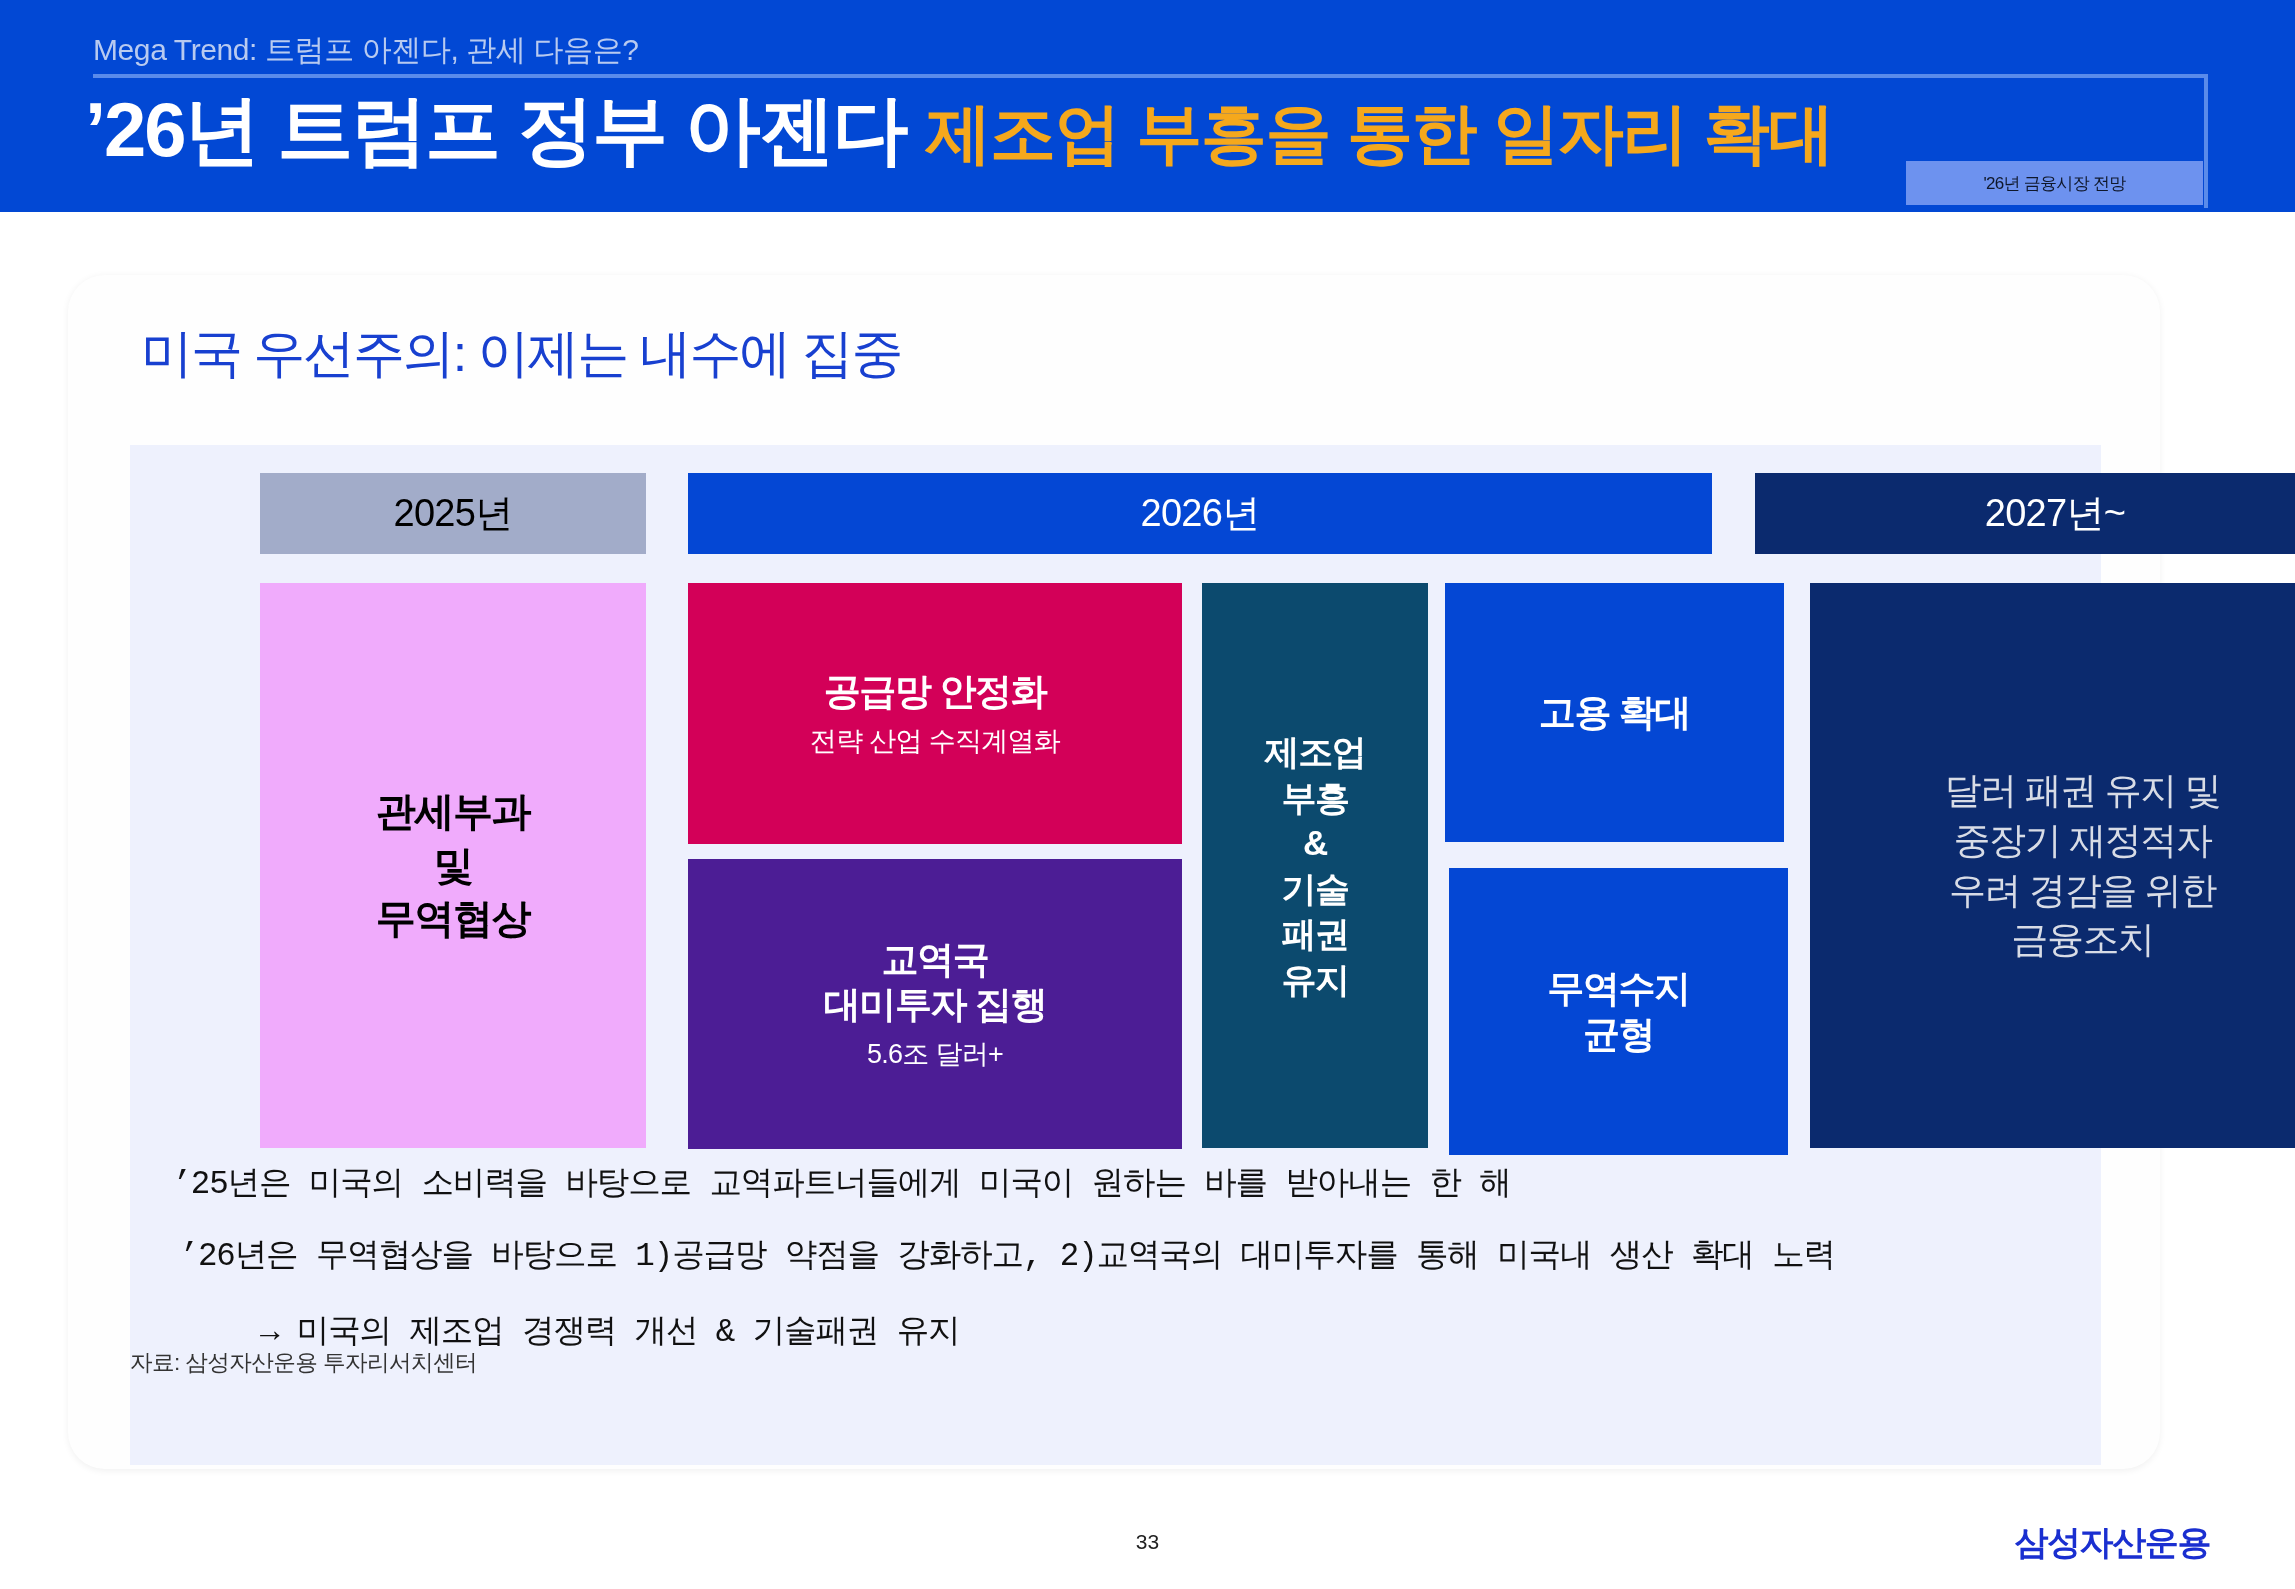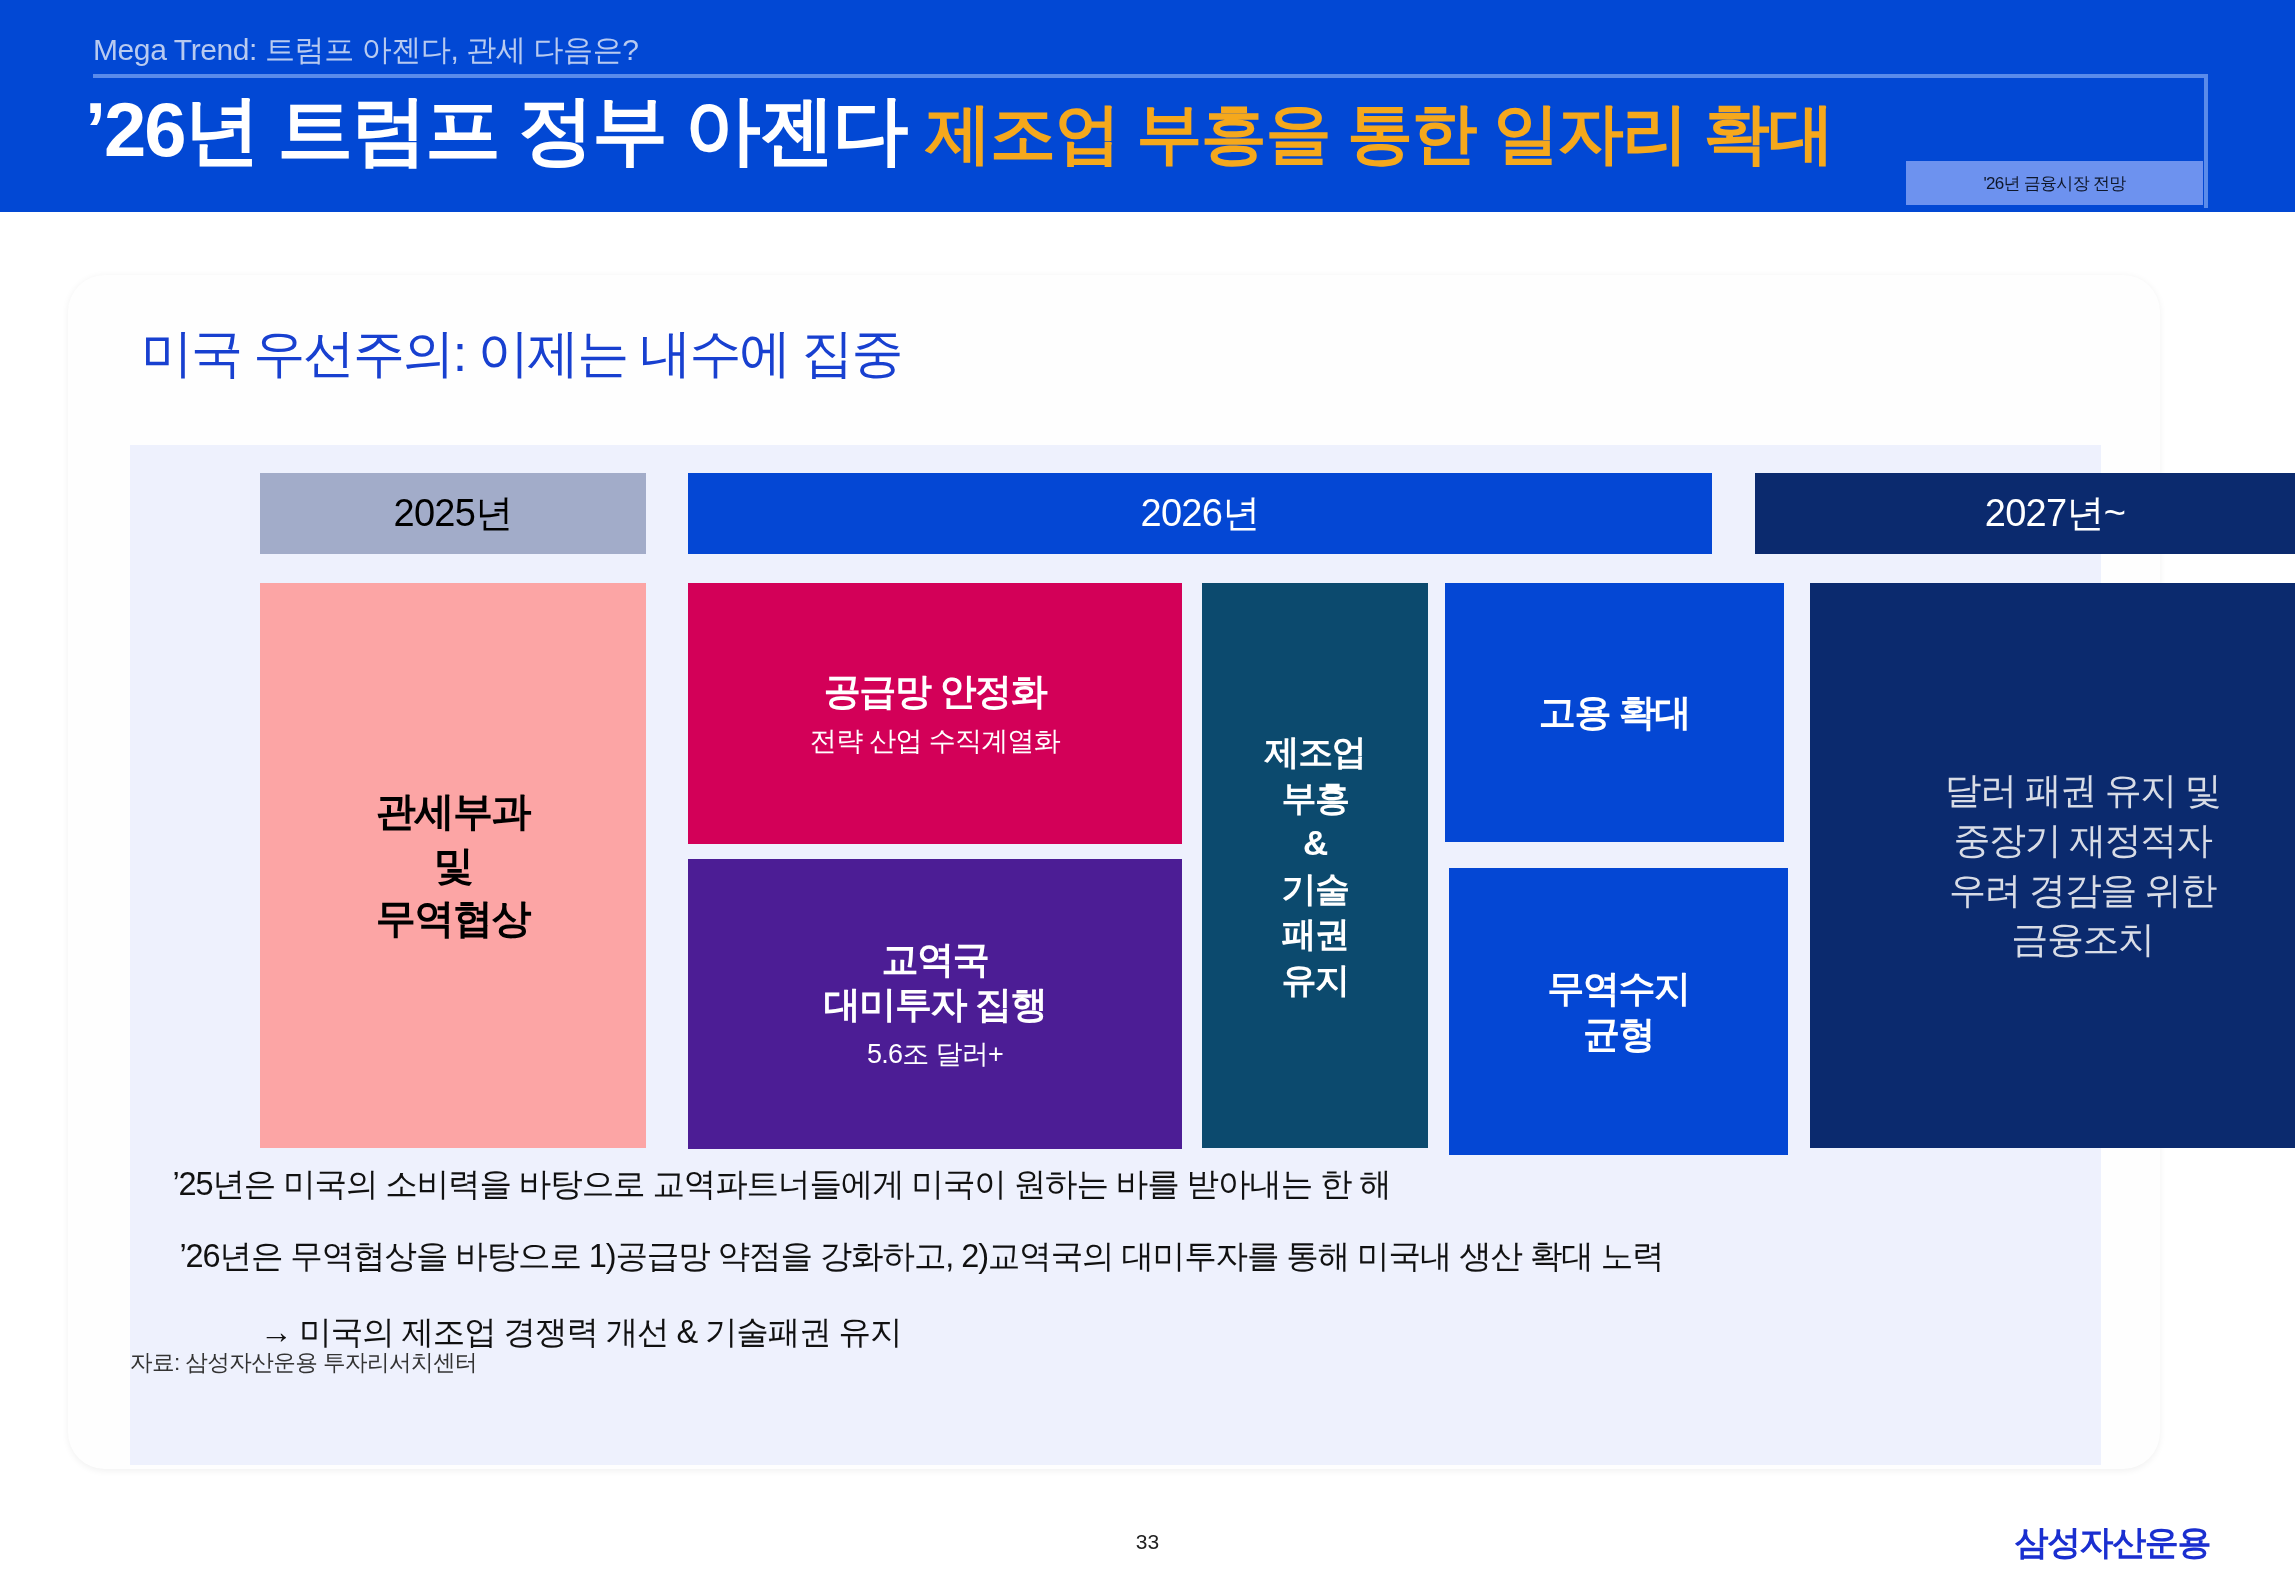--- a/index.html
+++ b/index.html
@@ -157,21 +157,21 @@
   .bx .sub {
     font-size: 27px;
     letter-spacing: -0.7px;
     line-height: 1.28;
     margin-top: 10px;
   }
 
   
   .bx-tariff {
     left: 130px; top: 138px; width: 386px; height: 565px;
-    background: #fca5a5; color: #000000;
+    background: #f0abfc; color: #000000;
   }
   .bx-tariff .hl { font-size: 40px; line-height: 1.34; }
 
   
   .bx-supply {
     left: 558px; top: 138px; width: 494px; height: 261px;
     background: #d30058; color: #ffffff;
   }
   .bx-invest {
     left: 558px; top: 414px; width: 494px; height: 290px;
@@ -208,20 +208,21 @@
     left: 17px;
     top: 720px;
     width: 1949px;
   }
   .bullet {
     font-size: 32.5px;
     color: #111111;
     letter-spacing: -1.1px;
     line-height: 1.2;
     white-space: nowrap;
+    font-family: Liberation Mono, monospace;
   }
   .b1 { margin-left: 25.4px; }
   .b2 { margin-left: 32.5px;  margin-top: 32.5px; }
   .b3 { margin-left: 113px; margin-top: 37px; }
 
   
   .source {
     position: absolute;
     left: 62px;
     top: 1072px;

